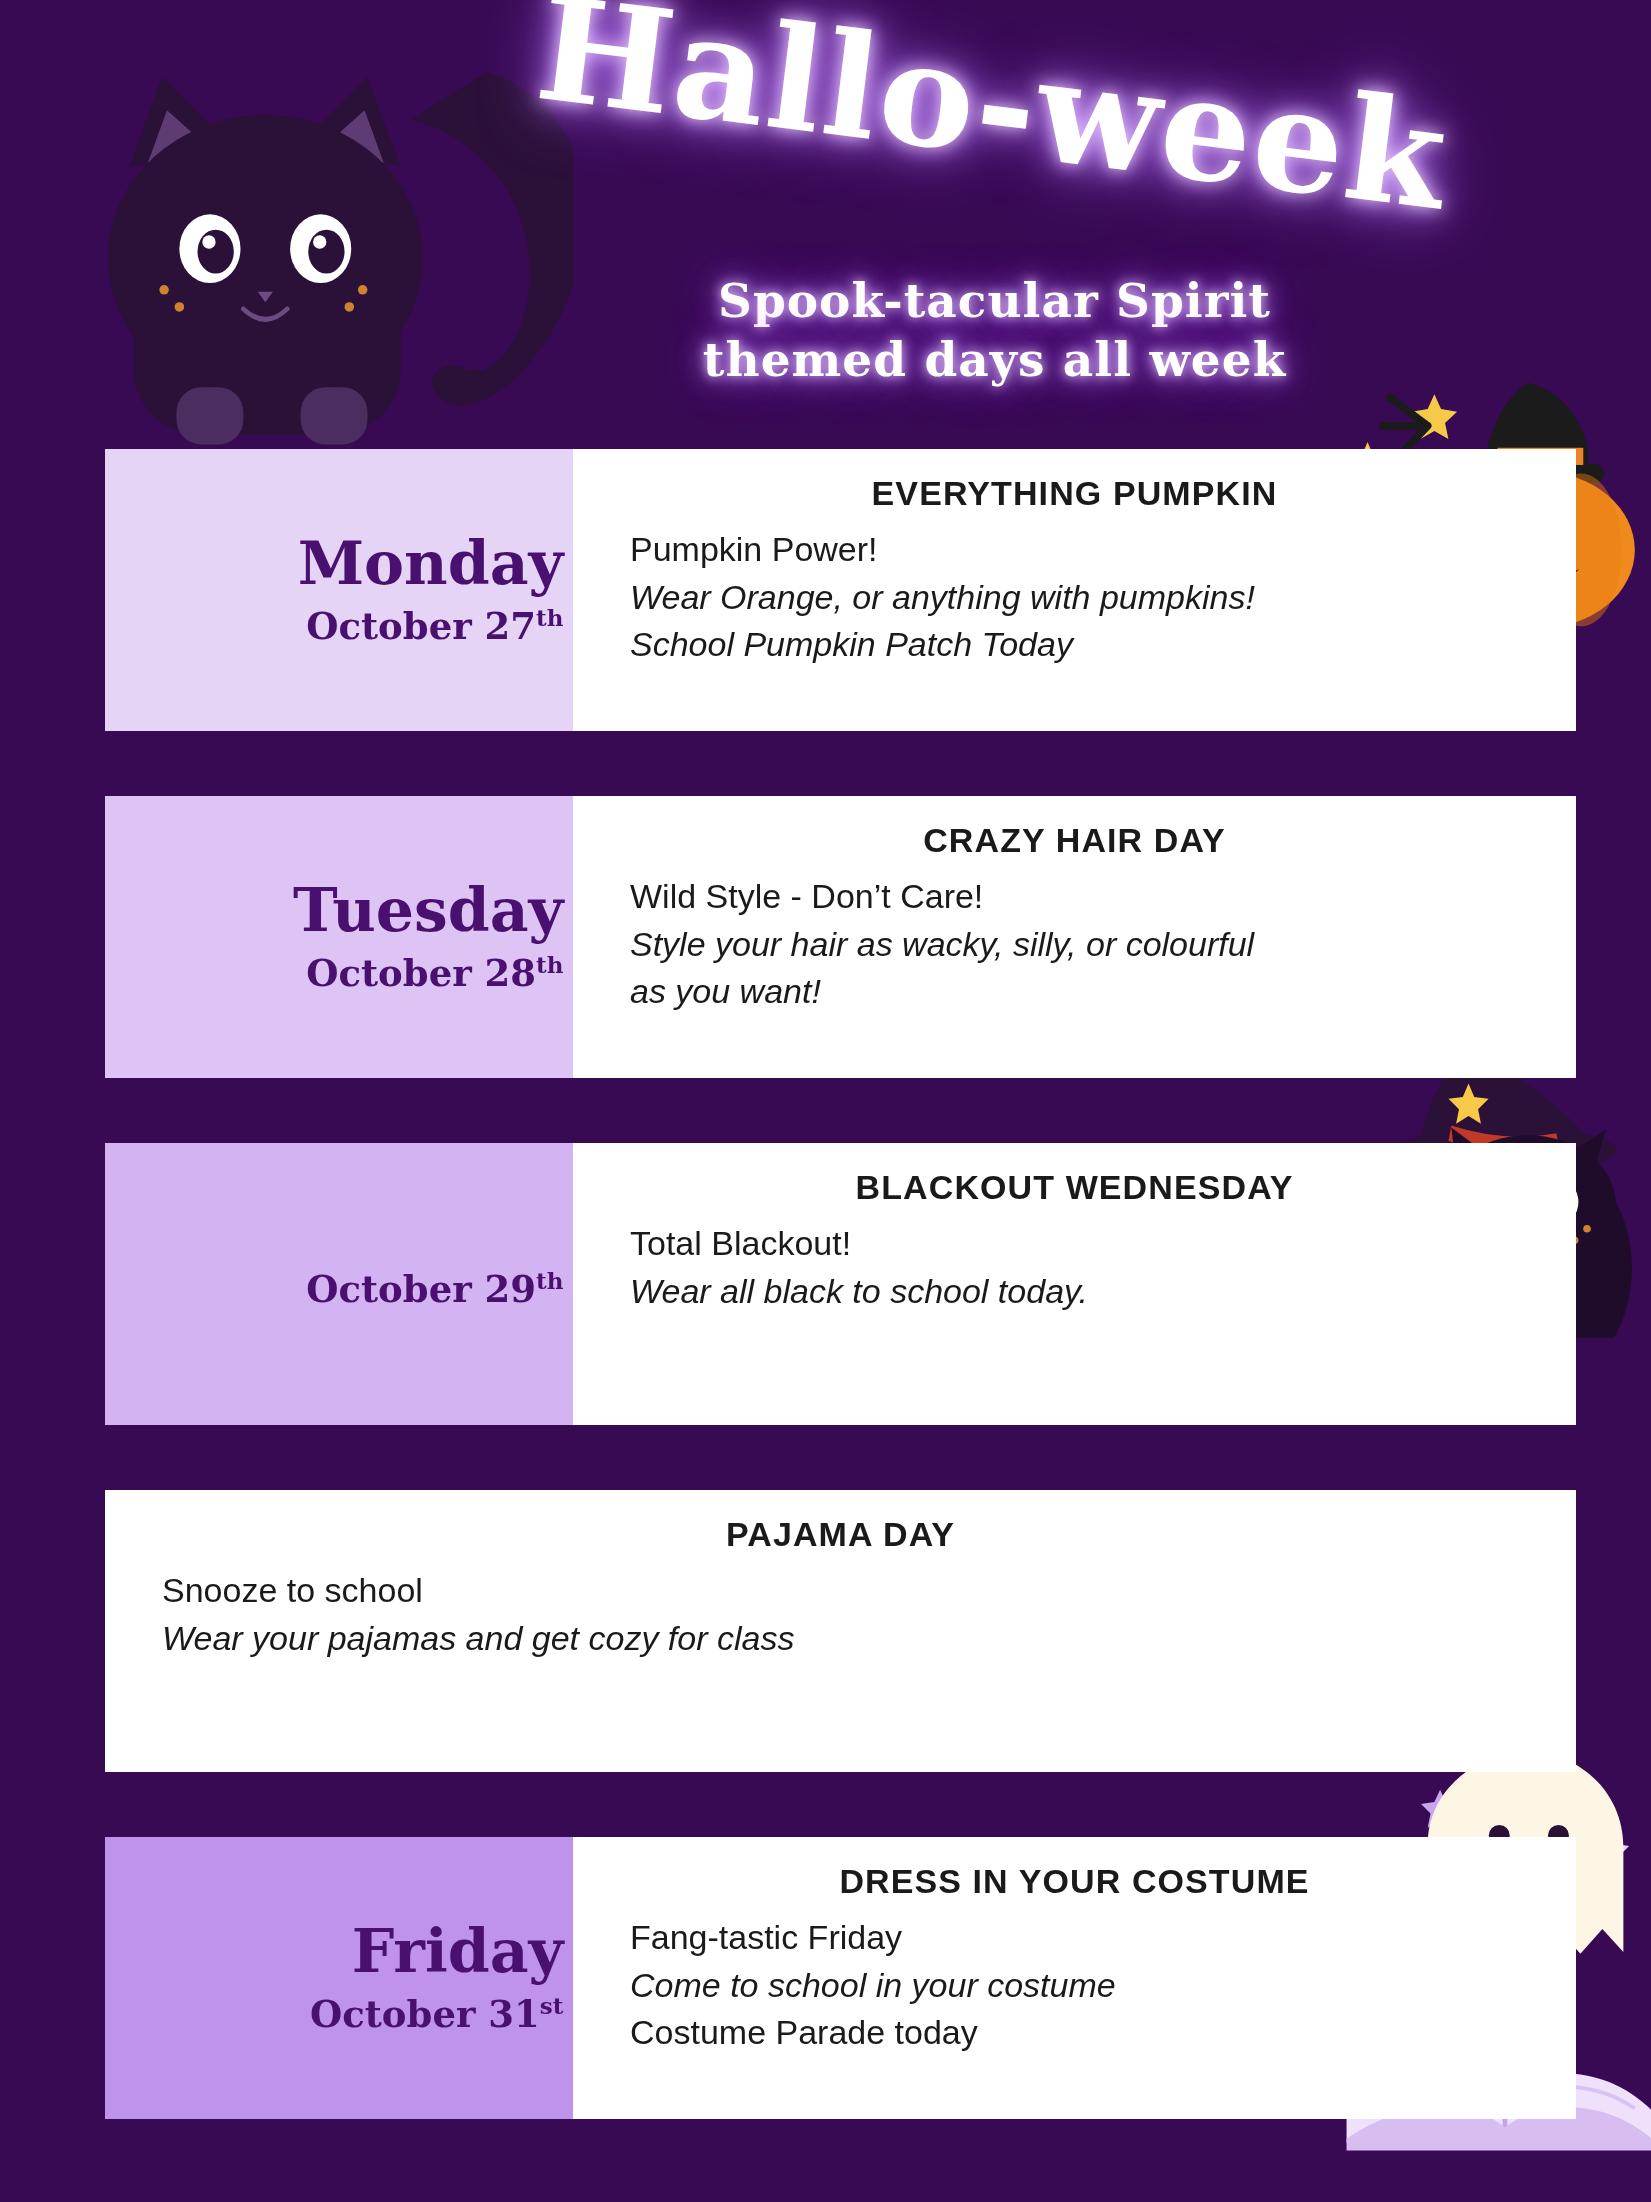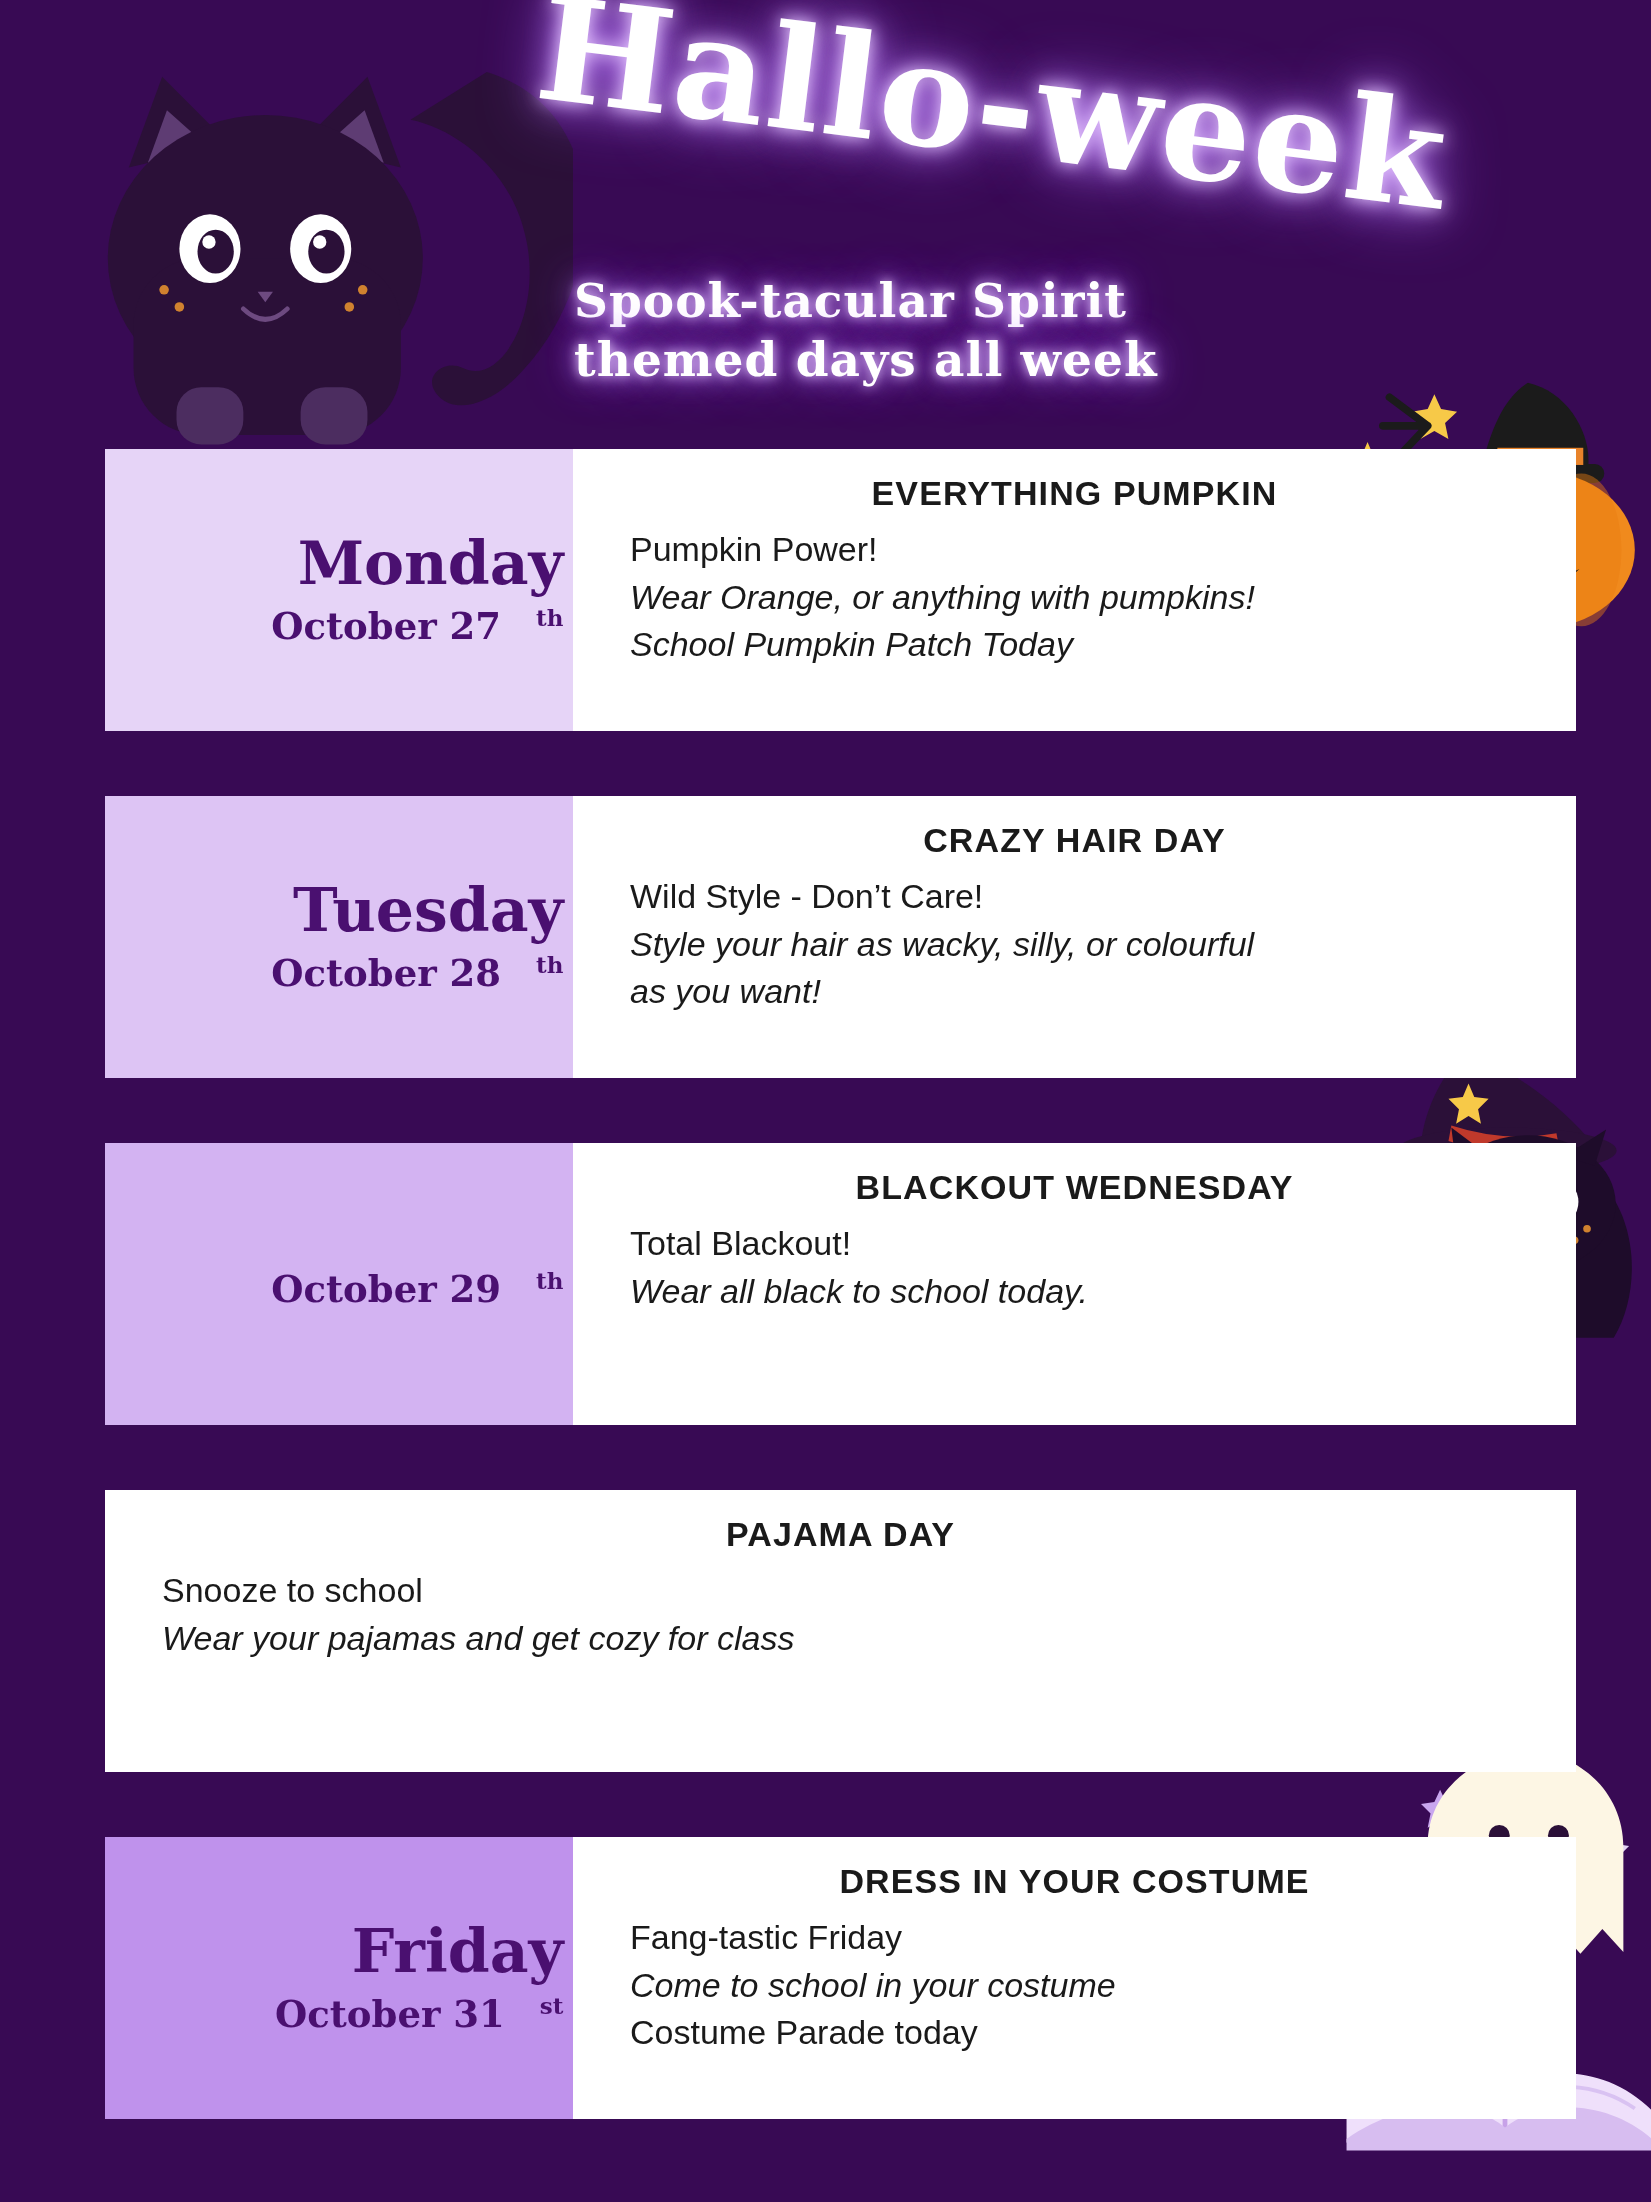--- a/index.html
+++ b/index.html
@@ -36,21 +36,21 @@
       0 0 17px #e7c9ff,
       0 0 36px #c58bff,
       0 0 67px #a25cf5;
     white-space: nowrap;
   }
   .subtitle {
     position: absolute;
     top: 272px;
     left: 574px;
     width: 841px;
-    text-align: left;
+    text-align: center;
     font-family: "DejaVu Serif", serif;
     font-weight: bold;
     font-size: 47px;
     line-height: 1.25;
     color: #ffffff;
     letter-spacing: 1px;
     text-shadow:
       0 0 11.5px #e7c9ff,
       0 0 27px #b877ff,
       0 0 48px #8c3fe0;
@@ -97,21 +97,21 @@
     text-align: center;
   }
   .day-date {
     font-family: "DejaVu Serif", serif;
     font-weight: bold;
     font-size: 37px;
     color: #4a1070;
     margin-top: 9.6px;
     text-align: center;
   }
-  .day-date sup { font-size: 23px; vertical-align: super; margin-left: 35px; }
+  .day-date sup { font-size: 23px; vertical-align: super; }
 
   .detail-cell {
     flex: 1 1 auto;
     background: #ffffff;
     padding: 25px 57px 11px 57px;
     box-sizing: border-box;
     display: flex;
     flex-direction: column;
     justify-content: flex-start;
   }

